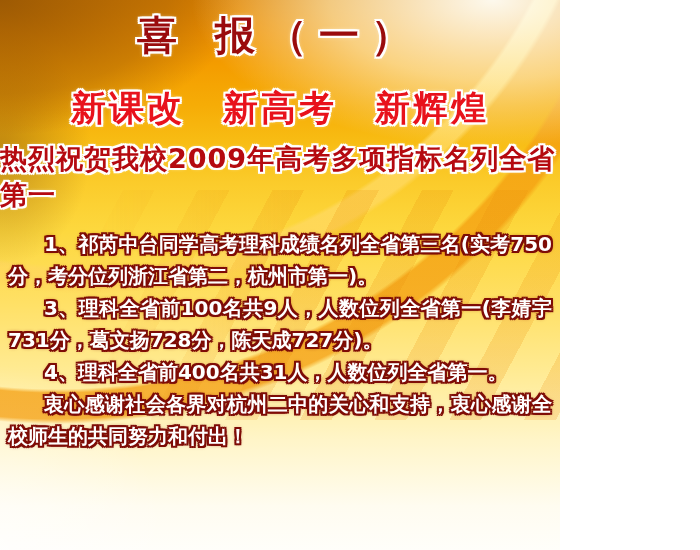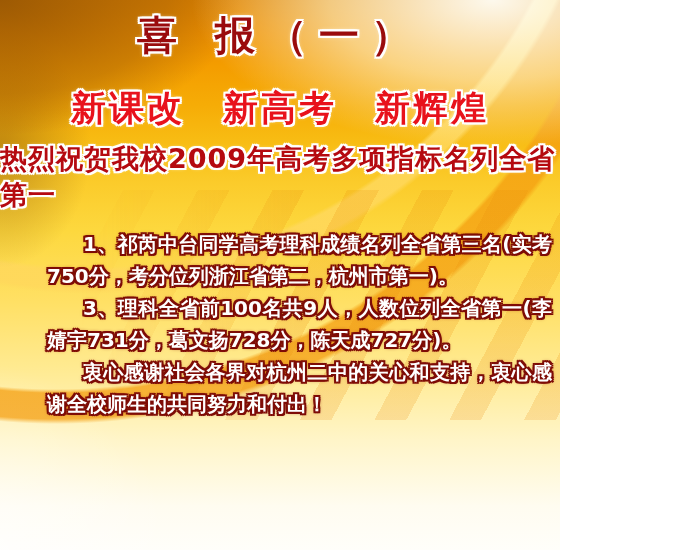--- a/index.html
+++ b/index.html
@@ -106,33 +106,33 @@
     font-weight: bold;
     line-height: 32px;
     text-indent: 1.8em;
     text-align: justify;
     color: #ffffff;
     text-shadow:
       -2px -2px 0 #7e0c06,  0 -2px 0 #7e0c06,  2px -2px 0 #7e0c06,
       -2px  0   0 #7e0c06,                     2px  0   0 #7e0c06,
       -2px  2px 0 #7e0c06,  0  2px 0 #7e0c06,  2px  2px 0 #7e0c06,
        0 0 4px #7e0c06;
-    margin-left: 39px;
   }
 </style>
 </head>
 <body>
 
 <div class="poster">
   <div class="rays"></div>
 
   <div class="title">喜 报（一）</div>
 
   <div class="subtitle">新课改　新高考　新辉煌</div>
 
   <div class="banner">热烈祝贺我校2009年高考多项指标名列全省第一</div>
 
   <div class="body-text">
     <p>1、祁芮中台同学高考理科成绩名列全省第三名(实考750分，考分位列浙江省第二，杭州市第一)。</p>
     <p>3、理科全省前100名共9人，人数位列全省第一(李婧宇731分，葛文扬728分，陈天成727分)。</p>
+    <p>4、理科全省前400名共31人，人数位列全省第一。</p>
     <p>衷心感谢社会各界对杭州二中的关心和支持，衷心感谢全校师生的共同努力和付出！</p>
   </div>
 </div>
 
 </body></html>

